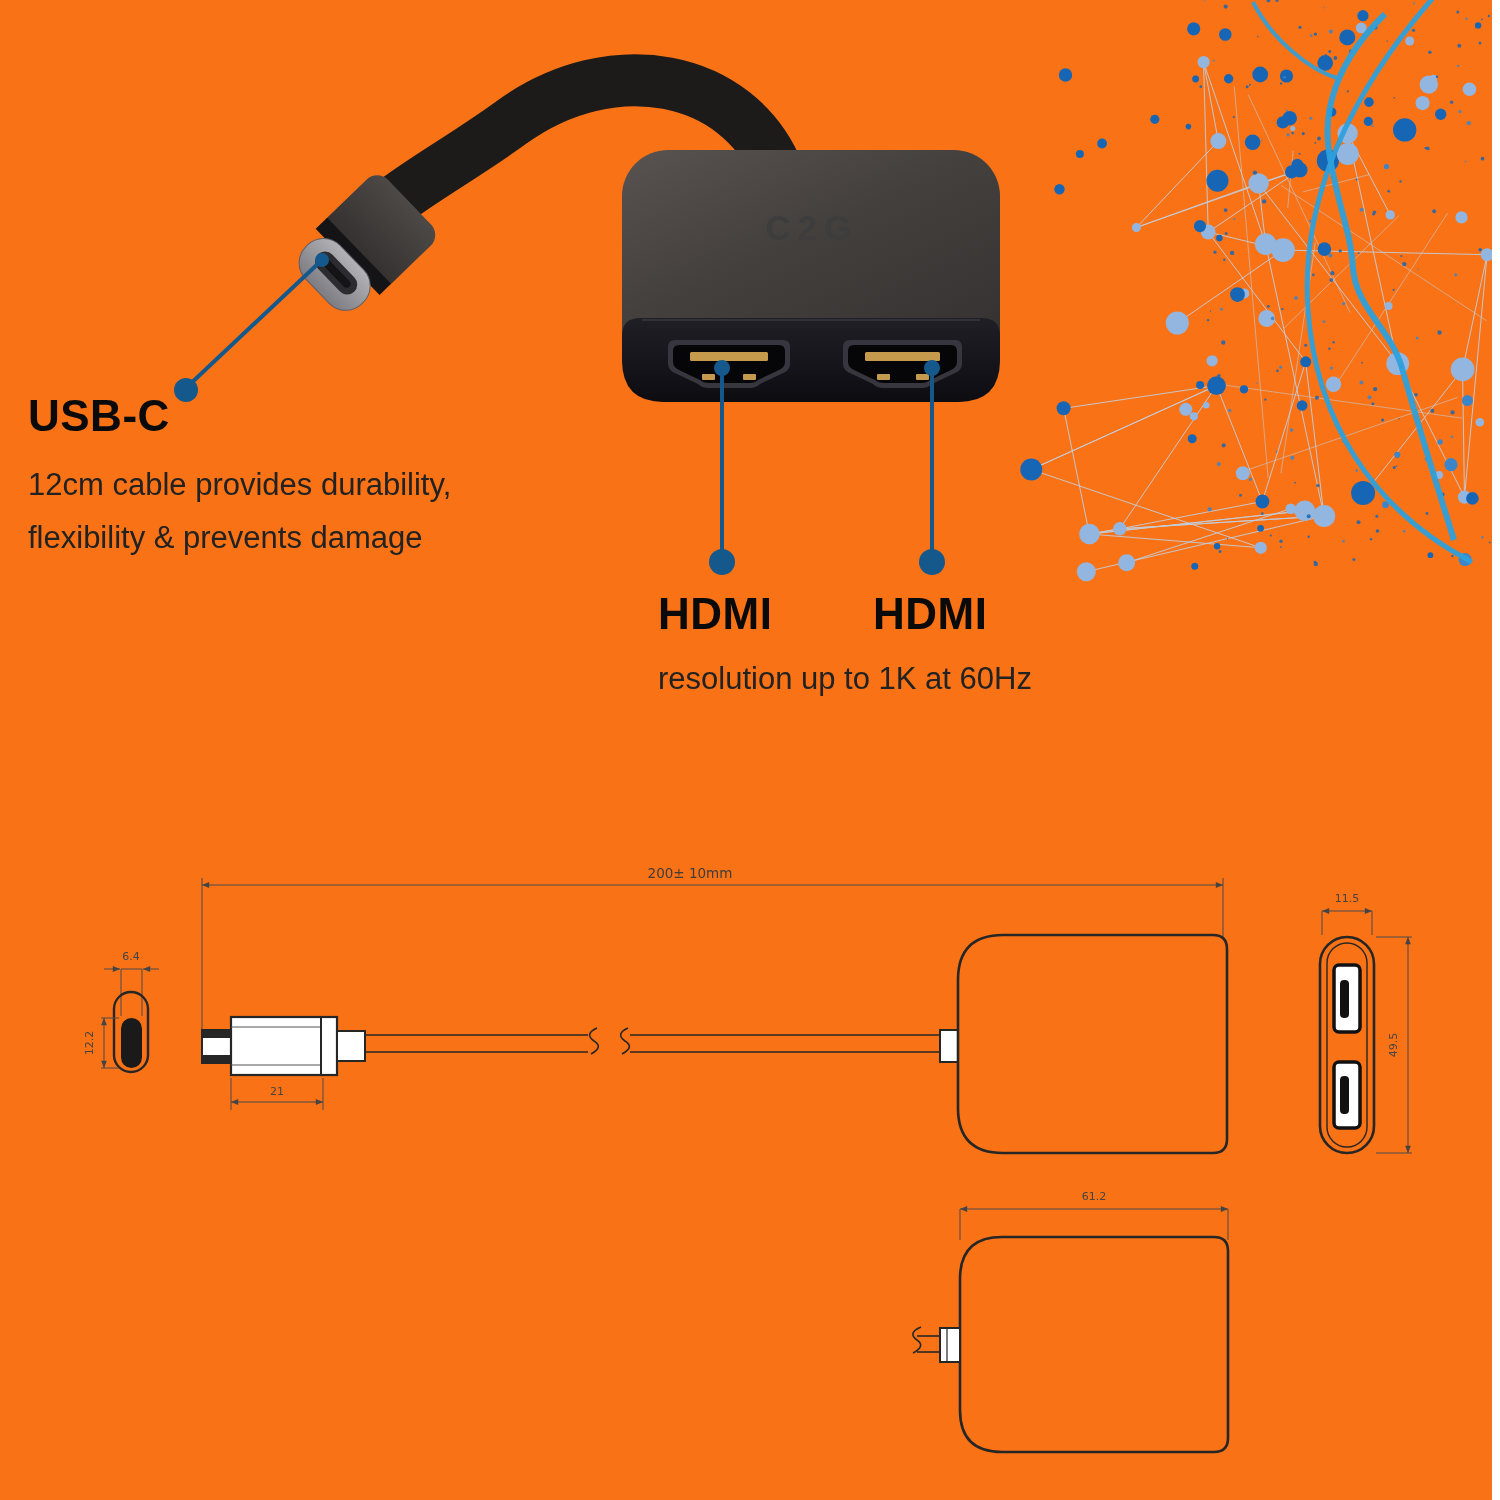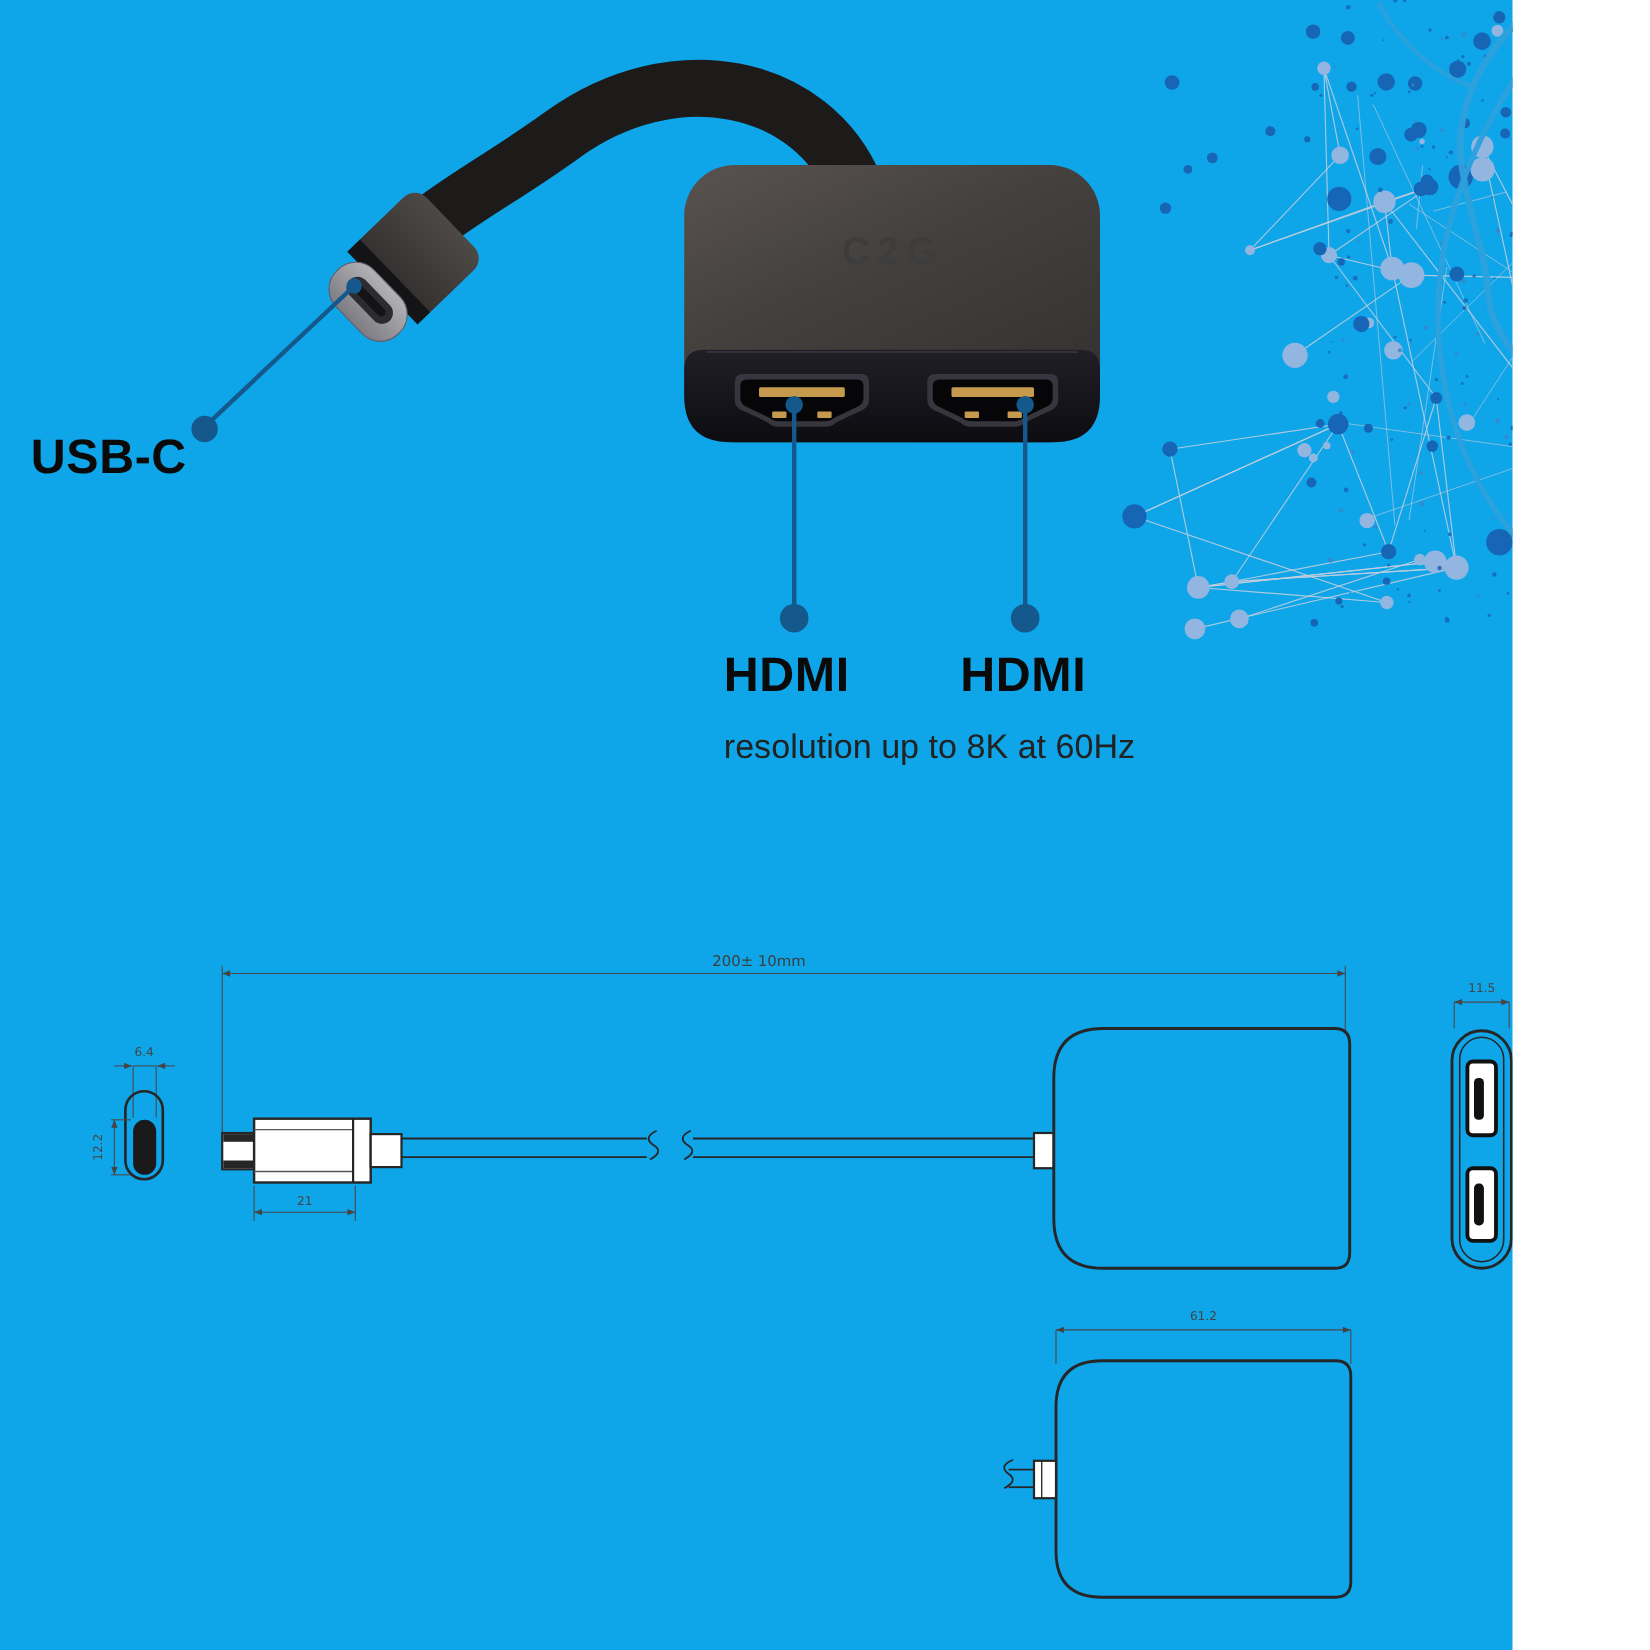--- a/index.html
+++ b/index.html
@@ -1,16 +1,16 @@
 <!DOCTYPE html>
 <html><head>
 <meta charset="utf-8">
 <style>
   html,body{margin:0;padding:0;background:#fff;}
-  .stage{position:relative;width:1375px;height:1500px;background:#0ea5e9;overflow:hidden;
+  .stage{position:relative;width:1492px;height:1500px;background:#f97316;overflow:hidden;
          font-family:"Liberation Sans",sans-serif;}
   .stage svg{position:absolute;left:0;display:block;}
   #photo-svg{top:0;}
   #drawing-svg{top:800px;}
   .callout-title{position:absolute;font-weight:700;font-size:44px;line-height:1;color:#0a0a0a;letter-spacing:.5px;}
   .callout-body{position:absolute;font-size:31px;line-height:53px;color:#222;font-weight:400;}
   #usbc-title{left:28px;top:394px;}
   #usbc-desc{left:28px;top:458px;}
   #hdmi-title-left{left:658px;top:592px;}
   #hdmi-title-right{left:873px;top:592px;}
@@ -414,24 +414,28 @@
       </g>
       <g>
         <line x1="932" y1="368" x2="932" y2="560" stroke-width="4"></line>
         <circle cx="932" cy="368" r="8" stroke="none"></circle>
         <circle cx="932" cy="562" r="13" stroke="none"></circle>
       </g>
     </g>
   </svg>
 
   <div id="usbc-title" class="callout-title">USB-C</div>
+  <div id="usbc-desc" class="callout-body">
+    <div>12cm cable provides durability,</div>
+    <div>flexibility &amp; prevents damage</div>
+  </div>
   <div id="hdmi-title-left" class="callout-title">HDMI</div>
   <div id="hdmi-title-right" class="callout-title">HDMI</div>
   <div id="hdmi-desc" class="callout-body">
-    <div>resolution up to 8K at 60Hz</div>
+    <div>resolution up to 1K at 60Hz</div>
   </div>
 
   <svg id="drawing-svg" width="1500" height="700" viewBox="0 0 1500 700">
     <defs>
       <marker id="ah" viewBox="0 0 10 10" refX="9.5" refY="5" markerWidth="8" markerHeight="8" orient="auto-start-reverse">
         <path d="M0.5 1.4 L9.5 5 L0.5 8.6 Z" fill="#444"></path>
       </marker>
     </defs>
 
     <g>

